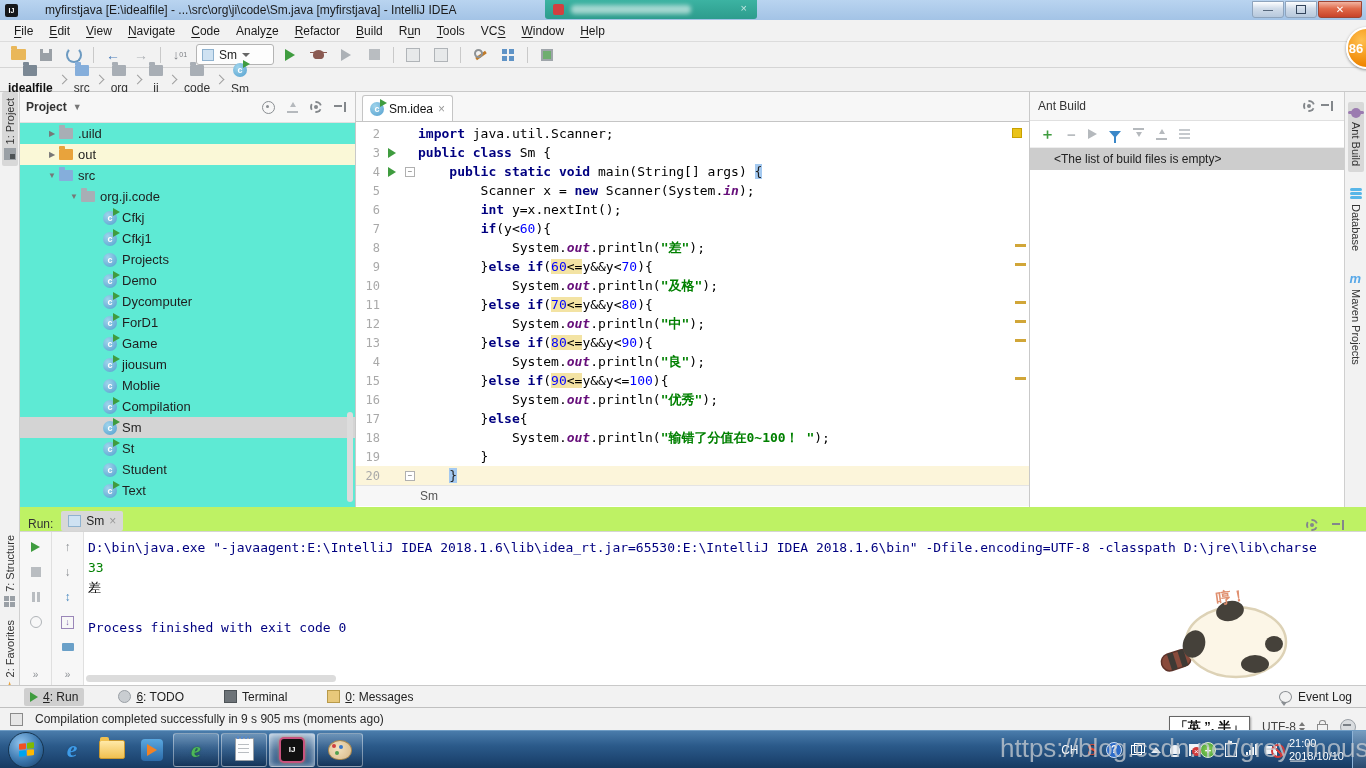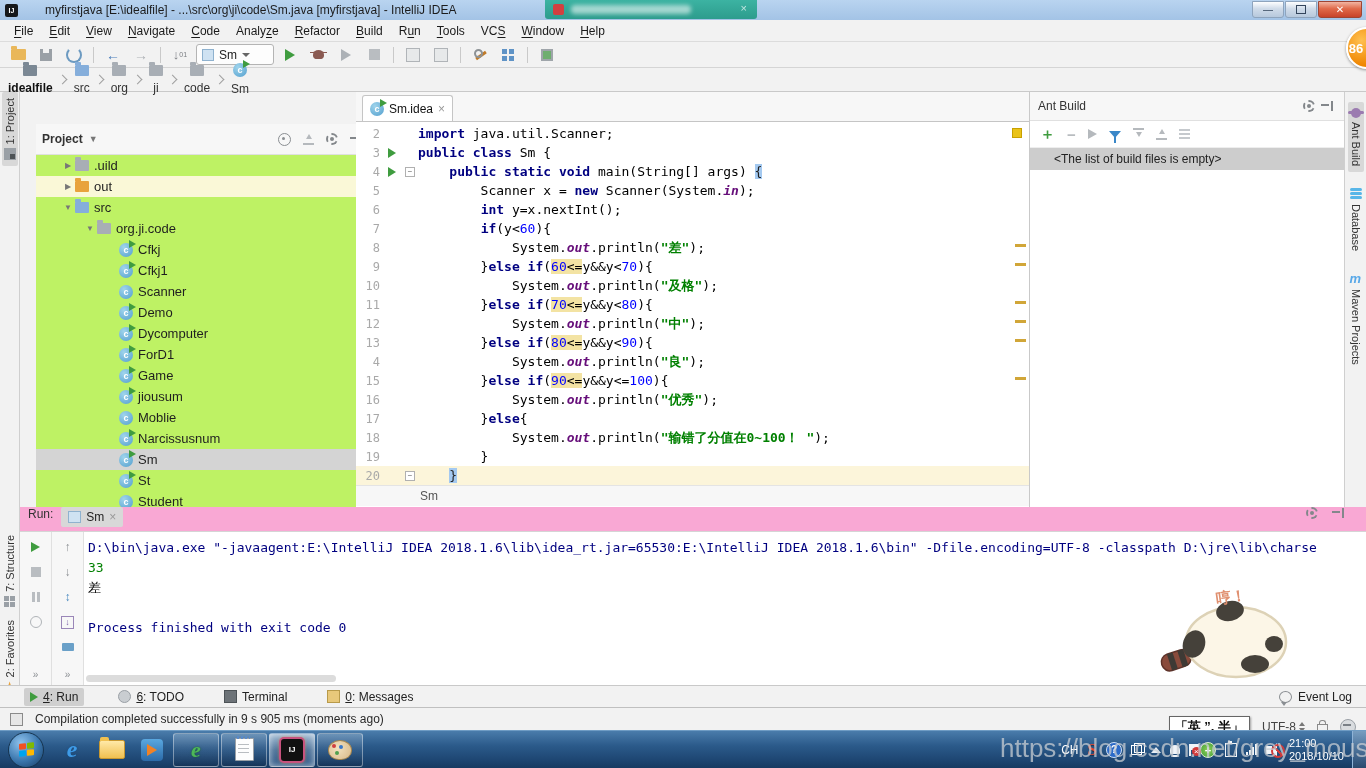--- a/index.html
+++ b/index.html
@@ -93,21 +93,21 @@
   .ico-project:after{content:"";position:absolute;right:1px;bottom:1px;width:5px;height:5px;background:#4d5357;}
   .ico-struct{display:grid;grid-template-columns:5px 5px;grid-template-rows:5px 5px;gap:1px;}
   .ico-struct div{background:#9aa0a6;}
   .ico-star{color:#e8a33d;font-size:13px;line-height:12px;}
   .ico-ant{border-radius:50%;background:#9b7bb0;width:10px;height:10px;position:relative;}
   .ico-ant:before{content:"";position:absolute;left:-3px;top:3px;width:16px;height:3px;background:#9b7bb0;border-radius:2px;}
   .ico-db div{width:12px;height:3px;background:#58b6e8;border-radius:2px;margin-bottom:1px;}
   .ico-maven{color:#58a8e8;font-weight:bold;font-style:italic;font-size:13px;line-height:12px;}
 
   
-  #project-panel{left:36px;top:92px;width:336px;height:415px;background:#bef264;border-right:1px solid #c9c9c9;box-sizing:border-box;margin-top:32px;}
+  #project-panel{left:20px;top:92px;width:336px;height:415px;background:#5eead4;border-right:1px solid #c9c9c9;box-sizing:border-box;}
   #project-header{height:30px;background:#f7f7f7;border-bottom:1px solid #e0e0e0;display:flex;align-items:center;padding:0 6px;gap:6px;}
   #project-title{font-size:12px;font-weight:bold;color:#333;}
   .ph-ico{color:#8a8e92;font-size:12px;display:flex;align-items:center;justify-content:center;width:18px;height:18px;}
   .ico-aim{width:11px;height:11px;border:1px solid #8a8e92;border-radius:50%;position:relative;}
   .ico-aim:after{content:"";position:absolute;left:3px;top:3px;width:3px;height:3px;border-radius:50%;background:#8a8e92;}
   #tree{position:relative;}
   .tree-row{height:21px;display:flex;align-items:center;font-size:13px;color:#1f1f1f;white-space:nowrap;}
   .tree-row.hl{background:#faf8d7;}
   .tree-row.sel{background:#d4d4d4;}
   .tarrow{width:14px;font-size:8px;color:#777;text-align:center;flex:none;}
@@ -160,21 +160,21 @@
   #ant-empty{height:22px;background:#cdcdcd;display:flex;align-items:center;padding-left:24px;font-size:12px;color:#222;}
 
   .gear{width:12px;height:12px;border-radius:50%;border:2px dashed #83878b;box-sizing:border-box;position:relative;}
   .gear:after{content:"";position:absolute;left:2px;top:2px;width:4px;height:4px;border-radius:50%;background:#83878b;}
   .hide-ico{width:12px;height:10px;position:relative;}
   .hide-ico:before{content:"";position:absolute;right:0;top:0;width:2px;height:10px;background:#83878b;}
   .hide-ico:after{content:"";position:absolute;left:0;top:3px;width:8px;height:2px;background:#83878b;}
 
   
   #run-panel{left:20px;top:507px;width:1346px;height:178px;background:#fff;box-sizing:border-box;}
-  #run-header{height:24px;background:#f9a8d4;border-bottom:1px solid #d5d5d5;display:flex;align-items:flex-start;padding:0 8px;gap:8px;}
+  #run-header{height:24px;background:#bef264;border-bottom:1px solid #d5d5d5;display:flex;align-items:flex-end;padding:0 8px;gap:8px;}
   #run-label{font-size:12px;color:#333;}
   #run-tab{height:20px;background:#d8d8d8;border-radius:2px;display:flex;align-items:center;gap:5px;padding:0 7px;font-size:12px;}
   #run-tab .cicon{width:11px;height:10px;background:#cfe2f2;border:1px solid #8fb2cf;}
   #run-hdr-icons{margin-left:auto;display:flex;gap:14px;align-items:center;margin-right:14px;}
   #run-body{display:flex;height:154px;}
   .rcol{width:32px;border-right:1px solid #e0e0e0;background:#f7f7f7;display:flex;flex-direction:column;align-items:center;
     padding-top:8px;gap:11px;box-sizing:border-box;}
   .rico{width:14px;height:14px;display:flex;align-items:center;justify-content:center;font-size:12px;color:#8a8e92;}
   .rico .g-play{border-left-width:9px;border-top-width:5px;border-bottom-width:5px;}
   .rstop{width:10px;height:10px;background:#b9bdc1;}
@@ -481,21 +481,21 @@
           <span class="tlabel">Cfkj</span>
         </div>
         <div class="tree-row" style="padding-left: 69px;">
           <span class="tarrow"></span>
           <span class="clsico run">c</span>
           <span class="tlabel">Cfkj1</span>
         </div>
         <div class="tree-row" style="padding-left: 69px;">
           <span class="tarrow"></span>
           <span class="clsico">c</span>
-          <span class="tlabel">Scanner</span>
+          <span class="tlabel">Projects</span>
         </div>
         <div class="tree-row" style="padding-left: 69px;">
           <span class="tarrow"></span>
           <span class="clsico run">c</span>
           <span class="tlabel">Demo</span>
         </div>
         <div class="tree-row" style="padding-left: 69px;">
           <span class="tarrow"></span>
           <span class="clsico run">c</span>
           <span class="tlabel">Dycomputer</span>
@@ -516,21 +516,21 @@
           <span class="tlabel">jiousum</span>
         </div>
         <div class="tree-row" style="padding-left: 69px;">
           <span class="tarrow"></span>
           <span class="clsico">c</span>
           <span class="tlabel">Moblie</span>
         </div>
         <div class="tree-row" style="padding-left: 69px;">
           <span class="tarrow"></span>
           <span class="clsico run">c</span>
-          <span class="tlabel">Narcissusnum</span>
+          <span class="tlabel">Compilation</span>
         </div>
         <div class="tree-row sel" style="padding-left: 69px;">
           <span class="tarrow"></span>
           <span class="clsico run">c</span>
           <span class="tlabel">Sm</span>
         </div>
         <div class="tree-row" style="padding-left: 69px;">
           <span class="tarrow"></span>
           <span class="clsico run">c</span>
           <span class="tlabel">St</span>

